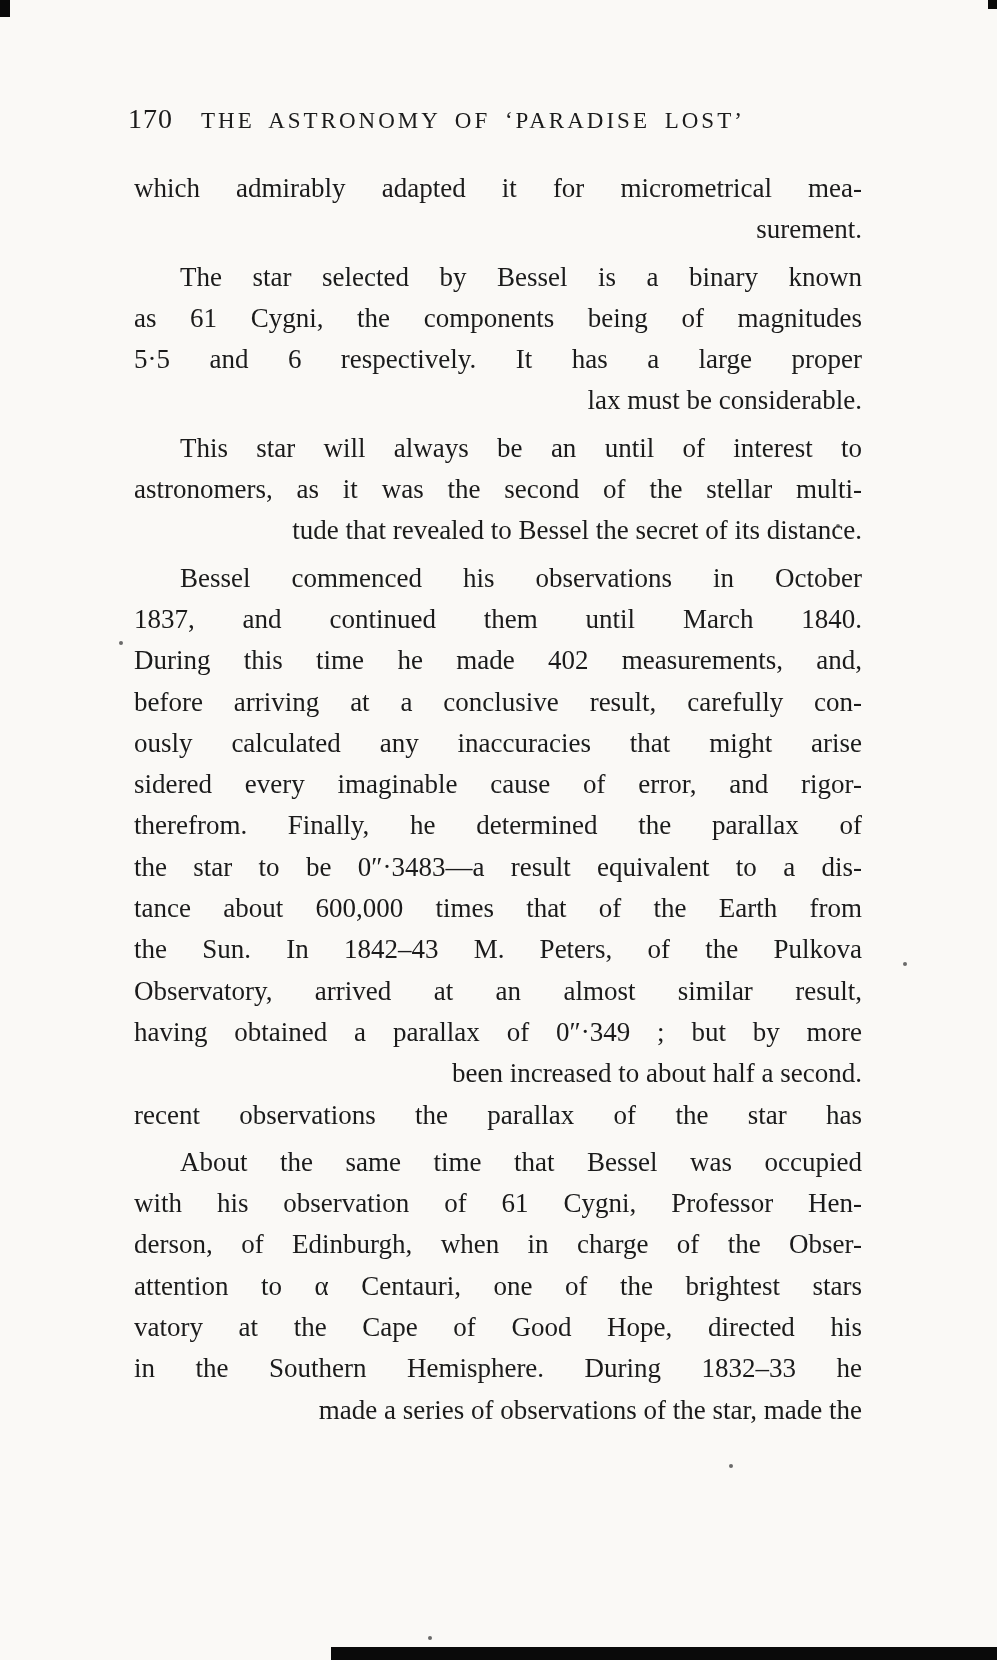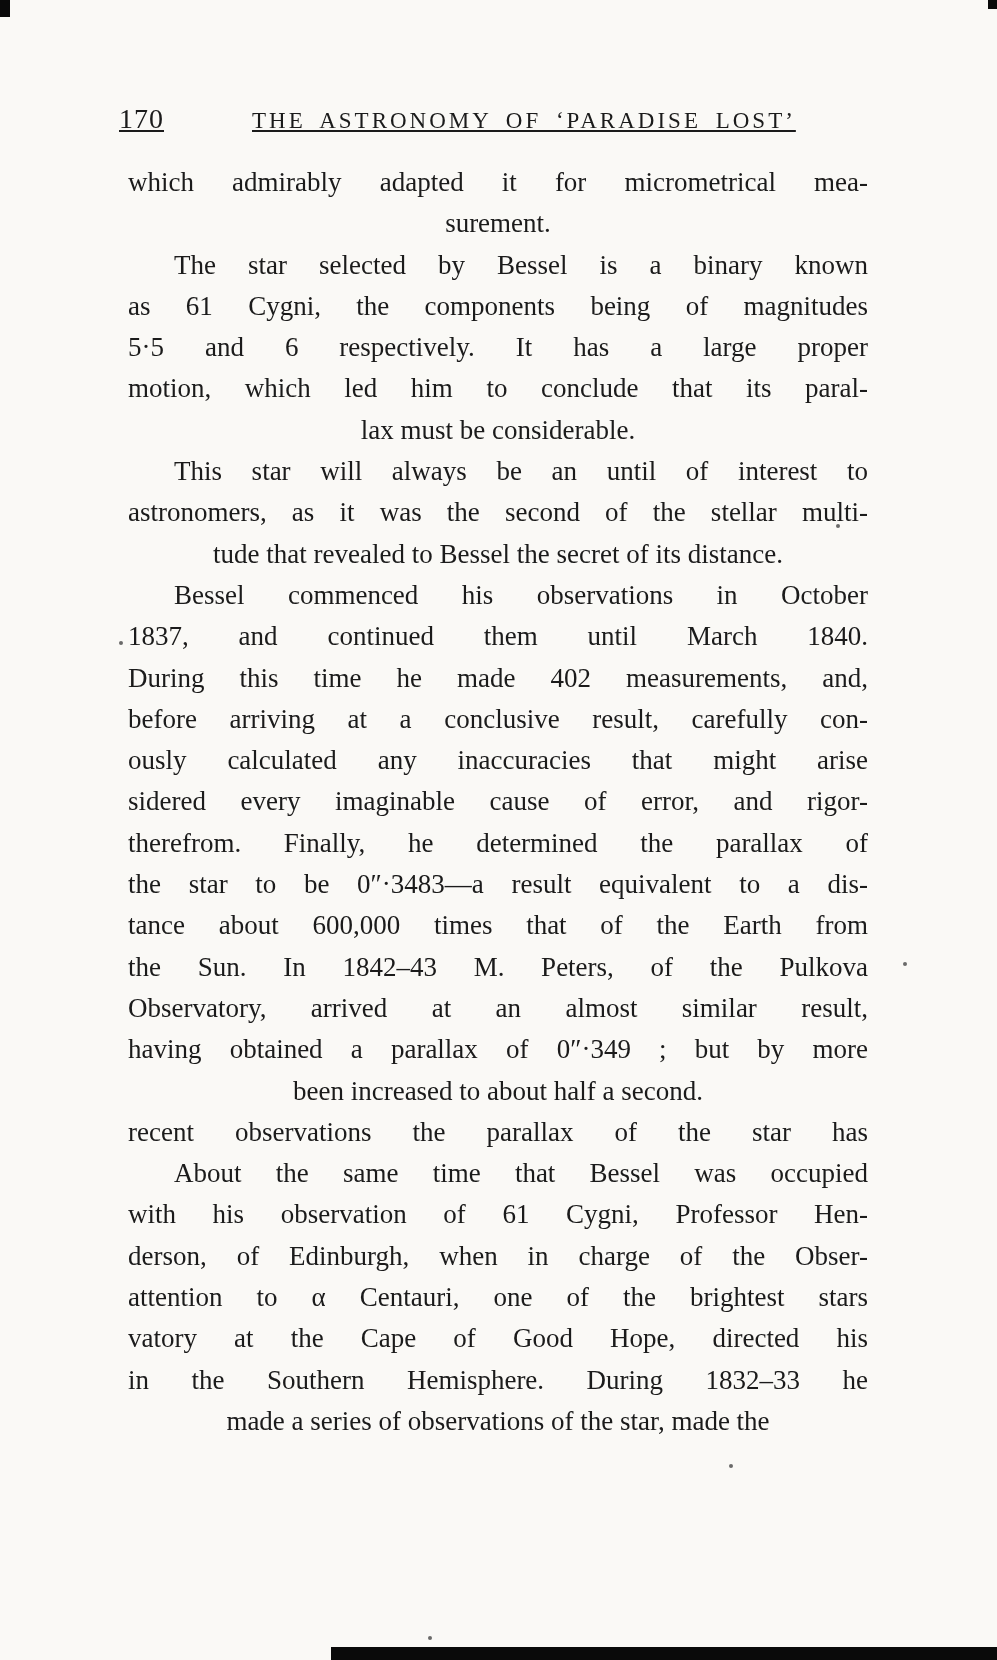--- a/index.html
+++ b/index.html
@@ -15,48 +15,47 @@
     font-family: "Liberation Serif", "DejaVu Serif", serif;
     color: var(--ink, #1b1b1b);
   }
   .page {
     position: absolute;
     inset: 0;
   }
   header.running-head {
     position: absolute;
     top: 103px;
-    left: 119px;
+    left: 128px;
     width: 740px;
     display: flex;
     align-items: baseline;
     white-space: nowrap;
-    text-decoration: underline;
   }
   .page-number {
     font-size: 28px;
     letter-spacing: 1px;
   }
   .running-title {
     font-size: 23px;
     letter-spacing: 3px;
-    margin-left: 88px;
+    margin-left: 28px;
     word-spacing: 6px;
   }
   .text-block {
     position: absolute;
     top: 162px;
     left: 128px;
     width: 740px;
     font-size: 27px;
     line-height: 41.3px;
   }
-  .paragraph { margin: 0; }
+  .paragraph { margin: 6px; }
   .line {
-    text-align: center;
+    text-align: right;
     white-space: normal;
   }
   .line.just {
     text-align: justify;
     text-align-last: justify;
   }
   .line.first {
     text-indent: 46px;
   }
   
@@ -98,21 +97,20 @@
 
   <section class="text-block">
       <div class="paragraph">
         <div class="line just">which admirably adapted it for micrometrical mea-</div>
         <div class="line">surement.</div>
       </div>
       <div class="paragraph">
         <div class="line just first">The star selected by Bessel is a binary known</div>
         <div class="line just">as 61 Cygni, the components being of magnitudes</div>
         <div class="line just">5·5 and 6 respectively.  It has a large proper</div>
-        <div class="line just">motion, which led him to conclude that its paral-</div>
         <div class="line">lax must be considerable.</div>
       </div>
       <div class="paragraph">
         <div class="line just first">This star will always be an until of interest to</div>
         <div class="line just">astronomers, as it was the second of the stellar multi-</div>
         <div class="line">tude that revealed to Bessel the secret of its distance.</div>
       </div>
       <div class="paragraph">
         <div class="line just first">Bessel commenced his observations in October</div>
         <div class="line just">1837, and continued them until March 1840.</div>

